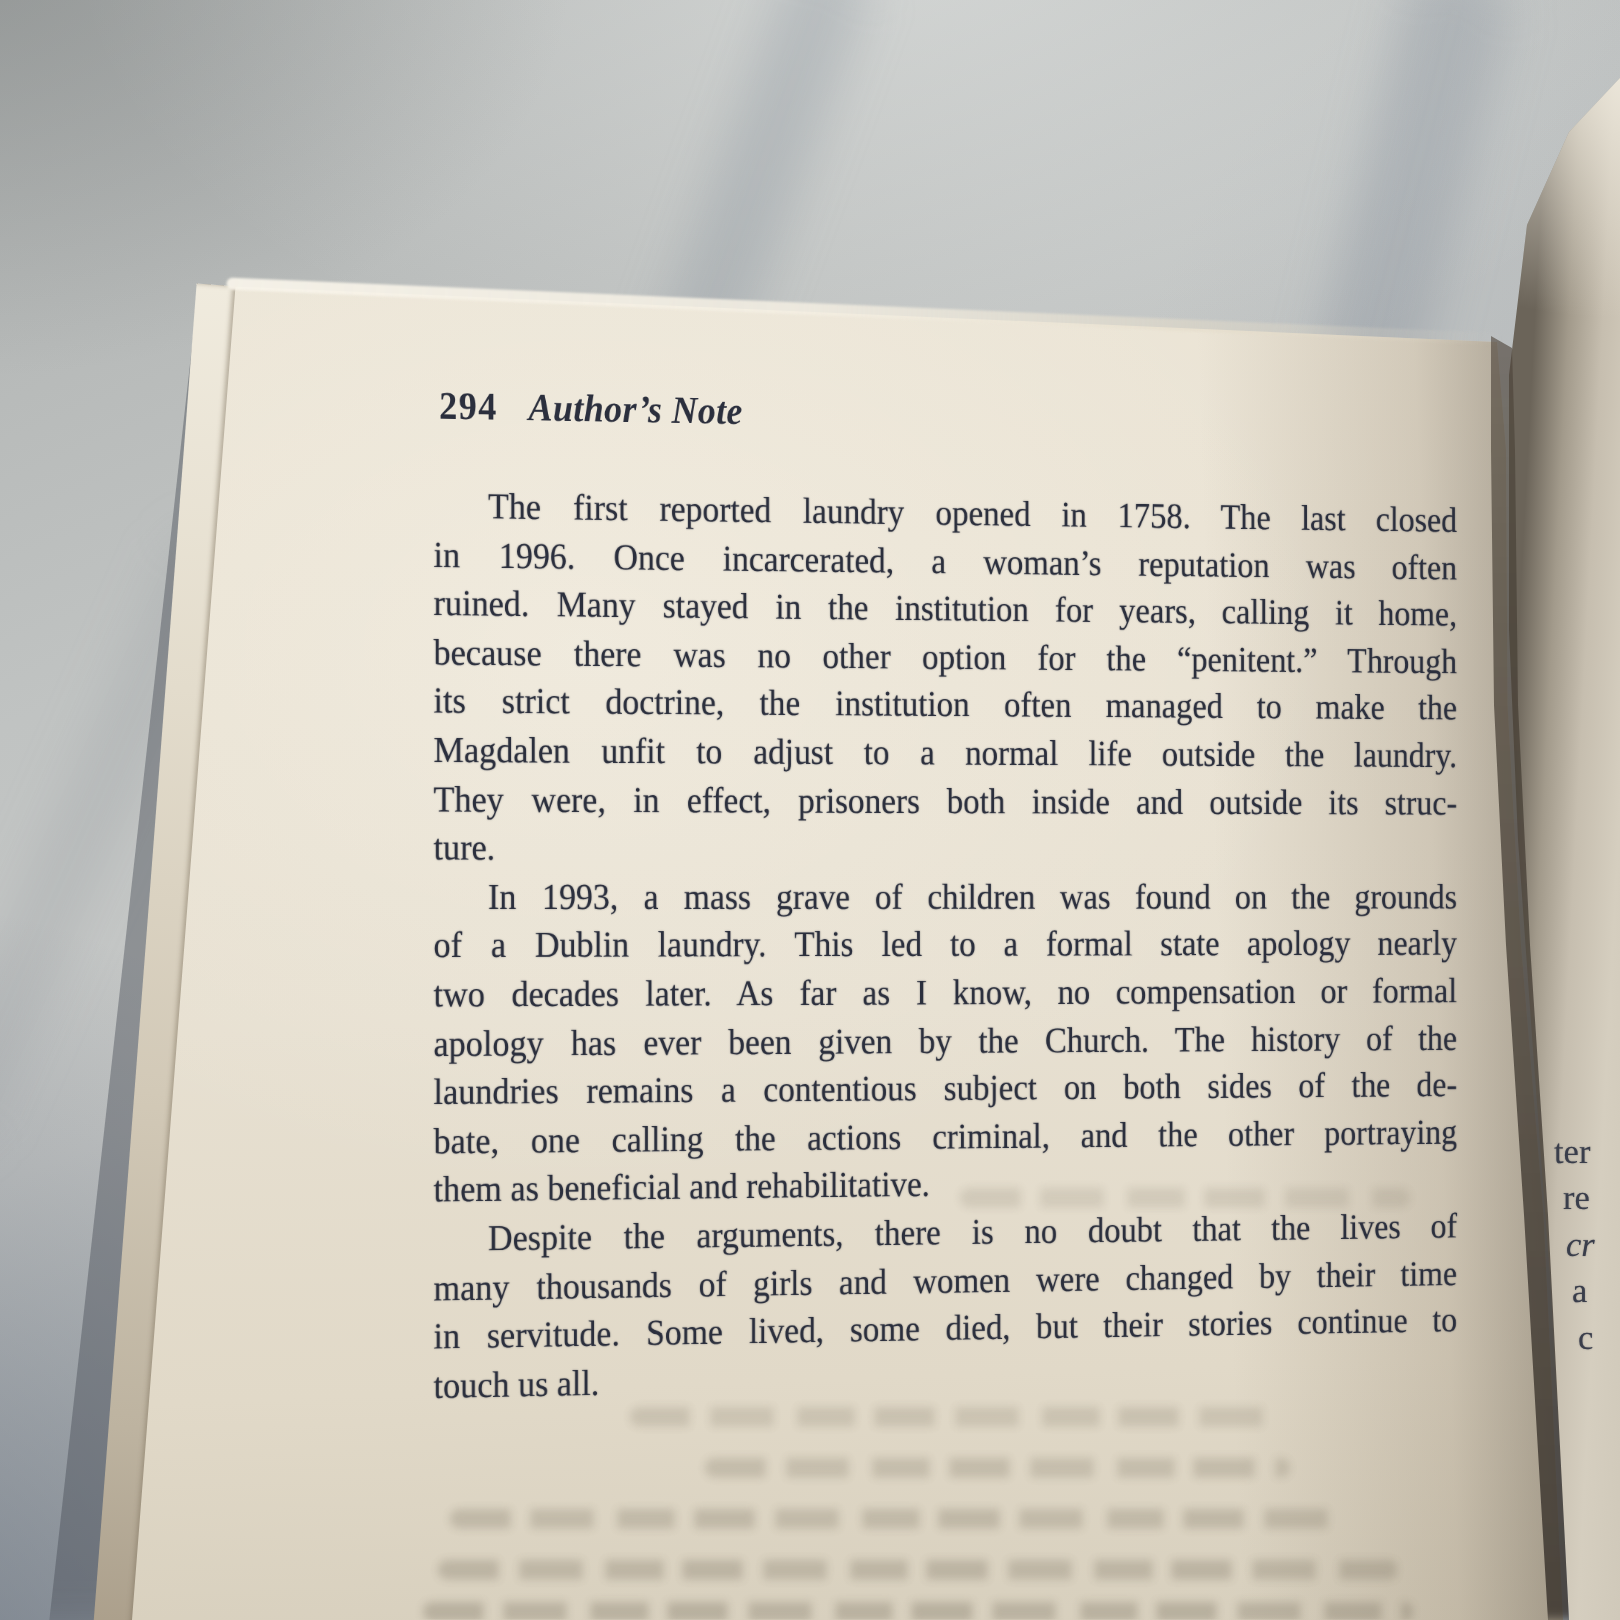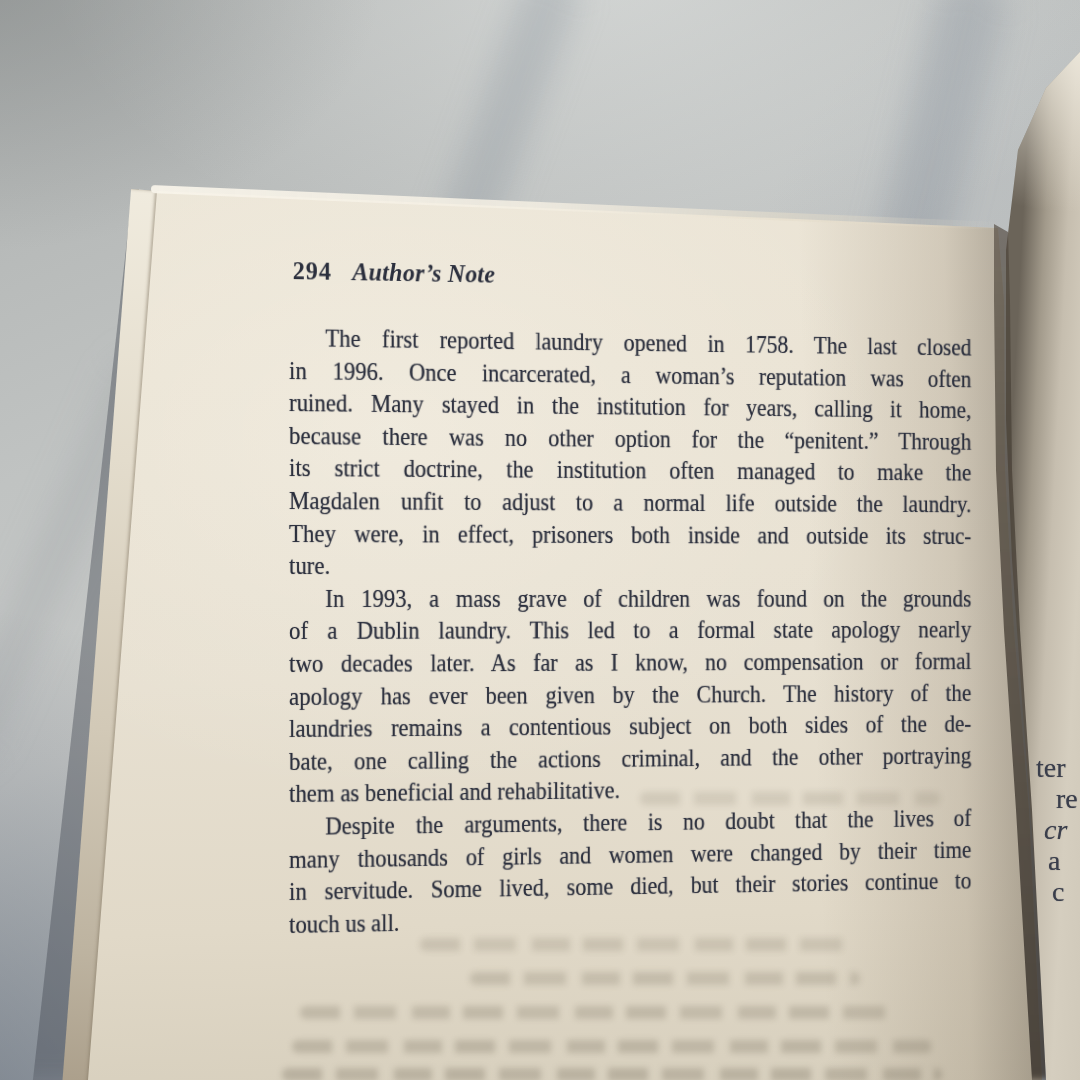--- a/index.html
+++ b/index.html
@@ -32,21 +32,21 @@
   
   .recto {
     position:absolute; inset:0;
     clip-path:polygon(1080px 52px,1046px 88px,1018px 150px,1006px 250px,1006px 420px,1012px 560px,1022px 700px,1034px 860px,1046px 1080px,1080px 1080px);
     background:
       radial-gradient(300px 220px at 100% 5%, rgba(240,235,223,0.85), transparent 72%),
       linear-gradient(93deg, #6b6459 91%, #a29a8b 93%, #c6beaf 95%, #d5cebf 97.5%, #d0c9ba 100%);
   }
   .fragments {
     position:absolute; left:1036px; top:752px;
-    font-size:28px; line-height:31px; color:#3a3e4b;
+    font-size:23px; line-height:31px; color:#3a3e4b;
     text-shadow:0 0 1px rgba(58,62,75,0.6); filter:blur(0.4px);
   }
   
   .fore-edge {
     position:absolute; left:131px; top:191px; width:27px; height:900px;
     transform:rotate(4.4deg); transform-origin:top right;
     background:linear-gradient(180deg,#f0ebde 0%, #e3dccc 30%, #d2c9b7 60%, #bdb3a0 85%, #ab9f8b 100%);
     box-shadow:inset -3px 0 3px rgba(130,118,98,0.5);
   }
   
@@ -111,21 +111,21 @@
   <div class="fabric"></div>
   <div class="fold f1"></div>
   <div class="fold f2"></div>
   <div class="fold f3"></div>
 
   <div class="book-shadow"></div>
 
   <div class="recto">
     <div class="fragments">
         <div style="margin-left: 0px;">ter</div>
-        <div style="margin-left: 20px;">re</div>
+        <div style="margin-left: 6px;">re</div>
         <div style="margin-left: 8px; font-style: italic;">cr</div>
         <div style="margin-left: 12px;">a</div>
         <div style="margin-left: 16px;">c</div>
       </div>
   </div>
 
   <div class="fore-edge"></div>
 
   <div class="page">
     <div class="text-block">

